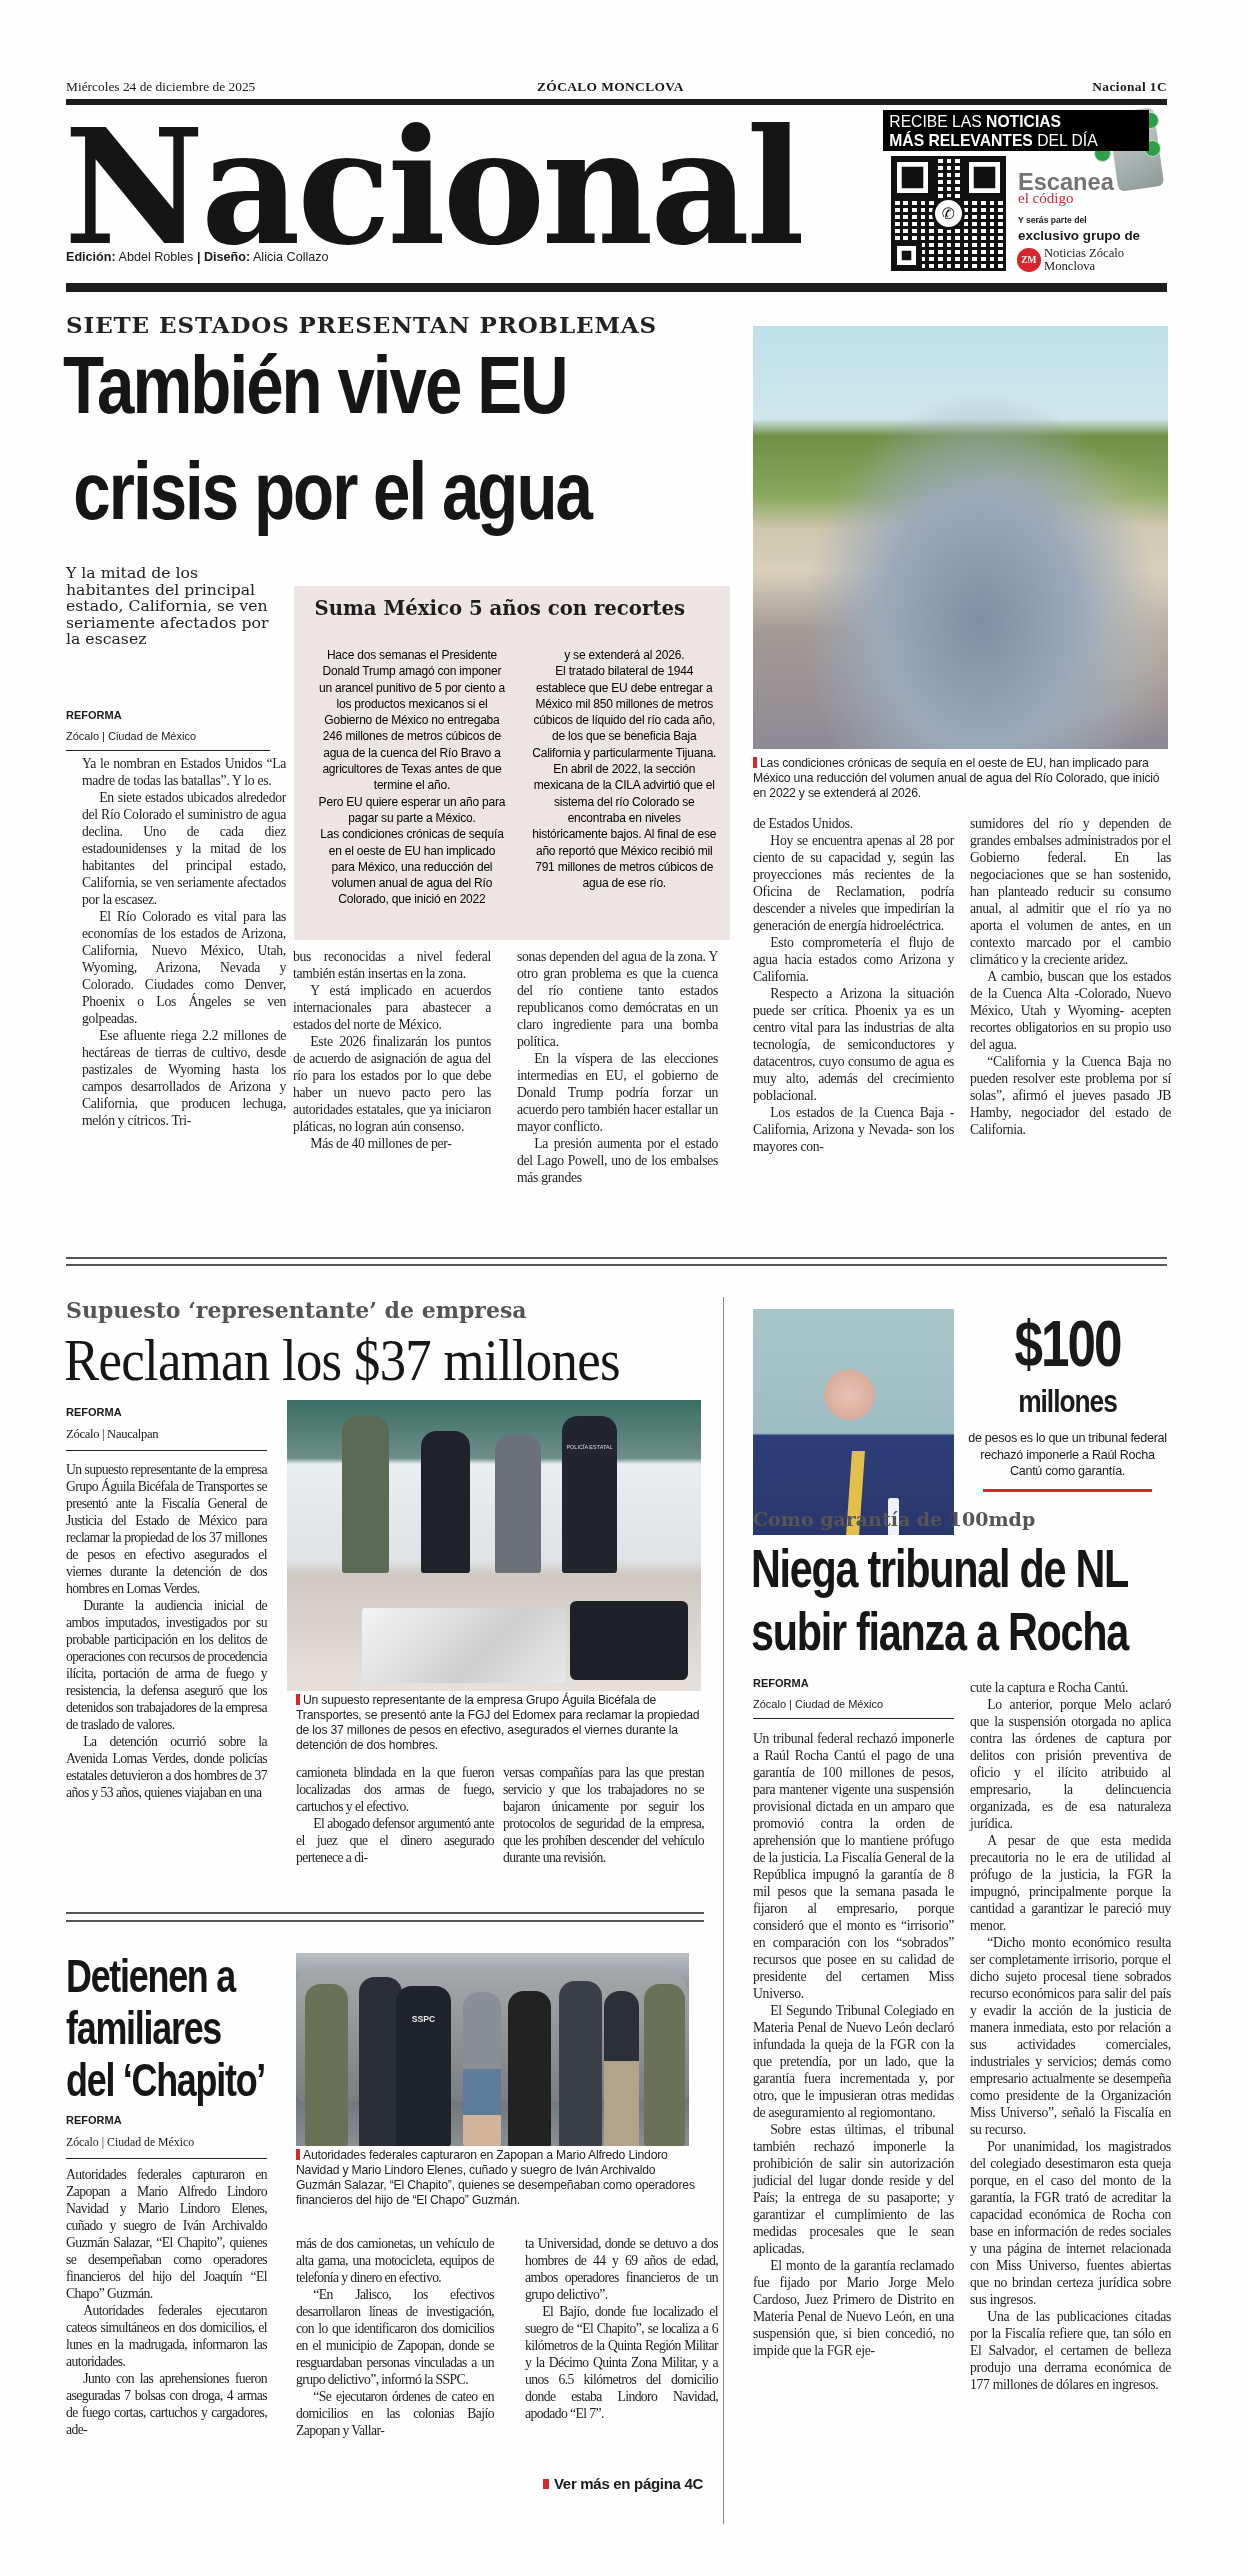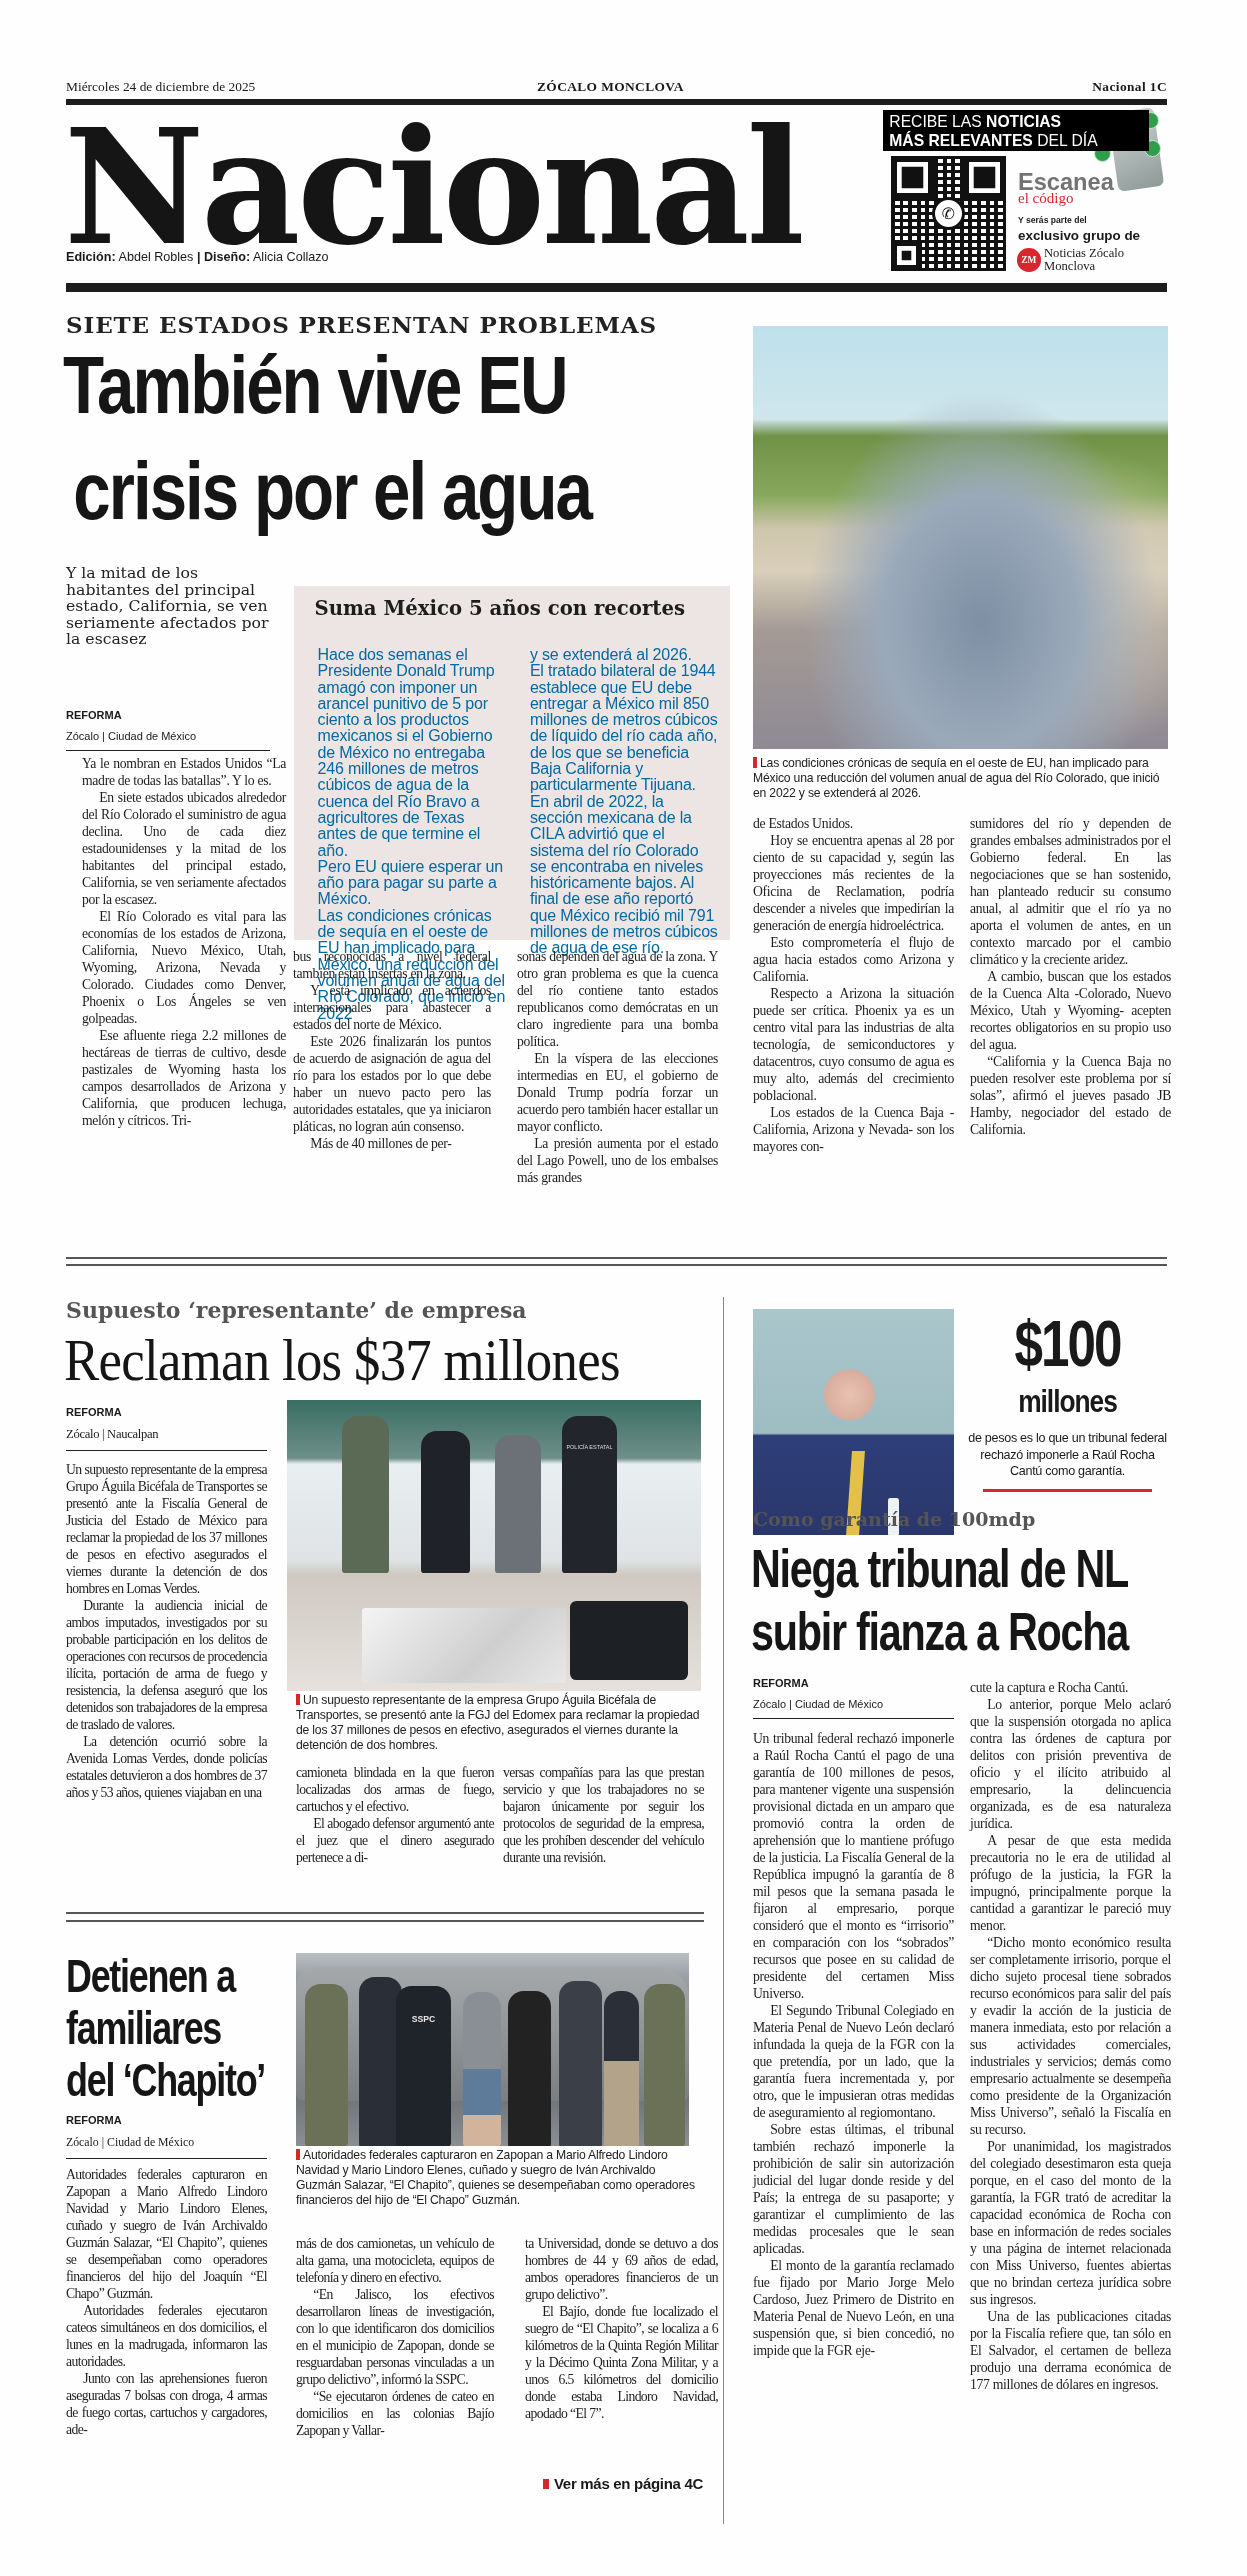--- a/index.html
+++ b/index.html
@@ -45,21 +45,21 @@
   .byline-loc { font-family: "Liberation Sans", sans-serif; font-size: 11px; margin-top: 9px; }
   .byline-rule { height: 1.6px; background: #222; margin-top: 7.9px; }
   .body-text { font-family: "Liberation Serif", serif; font-size: 13.7px; line-height: 17px; text-align: justify; hyphens: auto; color: #1d1d1d; }
   .body-text p { text-indent: 17.3px; }
   .body-text p.noindent { text-indent: 0; }
   .narrow { font-family: "Liberation Serif", serif; letter-spacing: -0.3px; }
 
   .sidebar-box { left: 294px; top: 586px; width: 436px; height: 354px; background: #ece5e3; padding: 11px 12.6px; }
   .sidebar-title { font-family: "DejaVu Serif", serif; font-weight: bold; font-size: 19.7px; color: #1d1d1d; margin-left: 7.9px; }
   .sidebar-cols { position: absolute; left: 23.6px; top: 61px; width: 401px; display: flex; gap: 23.6px; }
-  .sidebar-cols .col { width: 189px; font-family: "Liberation Sans", sans-serif; font-size: 16px; line-height: 16.3px; letter-spacing: -0.2px; color: #0369a1; }
+  .sidebar-cols .col { width: 189px; font-family: "Liberation Sans", sans-serif; font-size: 12px; line-height: 16.3px; letter-spacing: -0.2px; color: #000000; text-align: center; }
 
   .photo { overflow: hidden; }
   .river-photo { left: 753px; top: 326px; width: 415px; height: 423px;
      background:
        radial-gradient(ellipse at 55% 70%, #7f8fa4 0%, #9aa9ba 30%, transparent 55%),
        radial-gradient(ellipse at 75% 65%, #d7cebb 0%, transparent 40%),
        linear-gradient(180deg, #bfe0eb 0%, #cfe6ec 22%, #6f9146 26%, #87a85c 40%, #cfc6ae 48%, #d9cfba 58%, #a49a95 72%, #8e8a94 100%); }
   .caption { font-family: "Liberation Sans", sans-serif; font-size: 12.2px; line-height: 15px; color: #222; letter-spacing: -0.2px; }
   .caption .redbar { display: inline-block; width: 3.9px; height: 11px; background: #d8262d; margin-right: 3.1px; vertical-align: -0.8px; }
 

